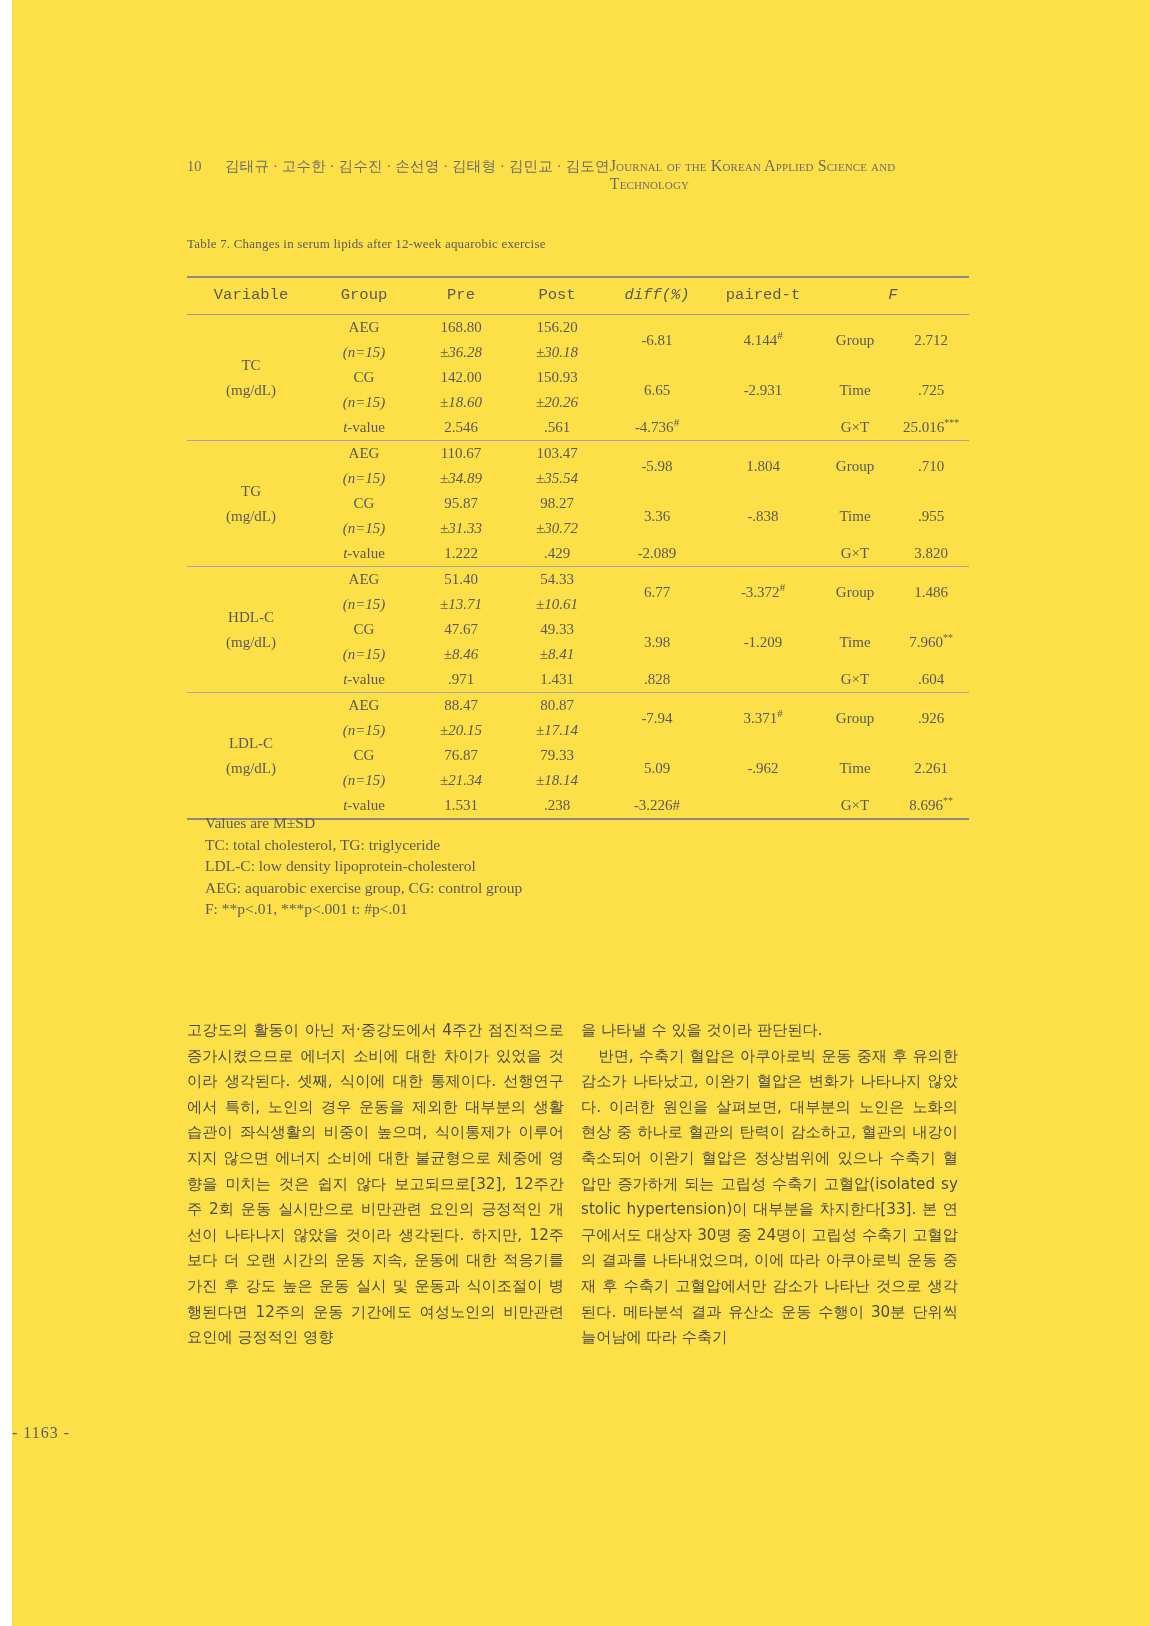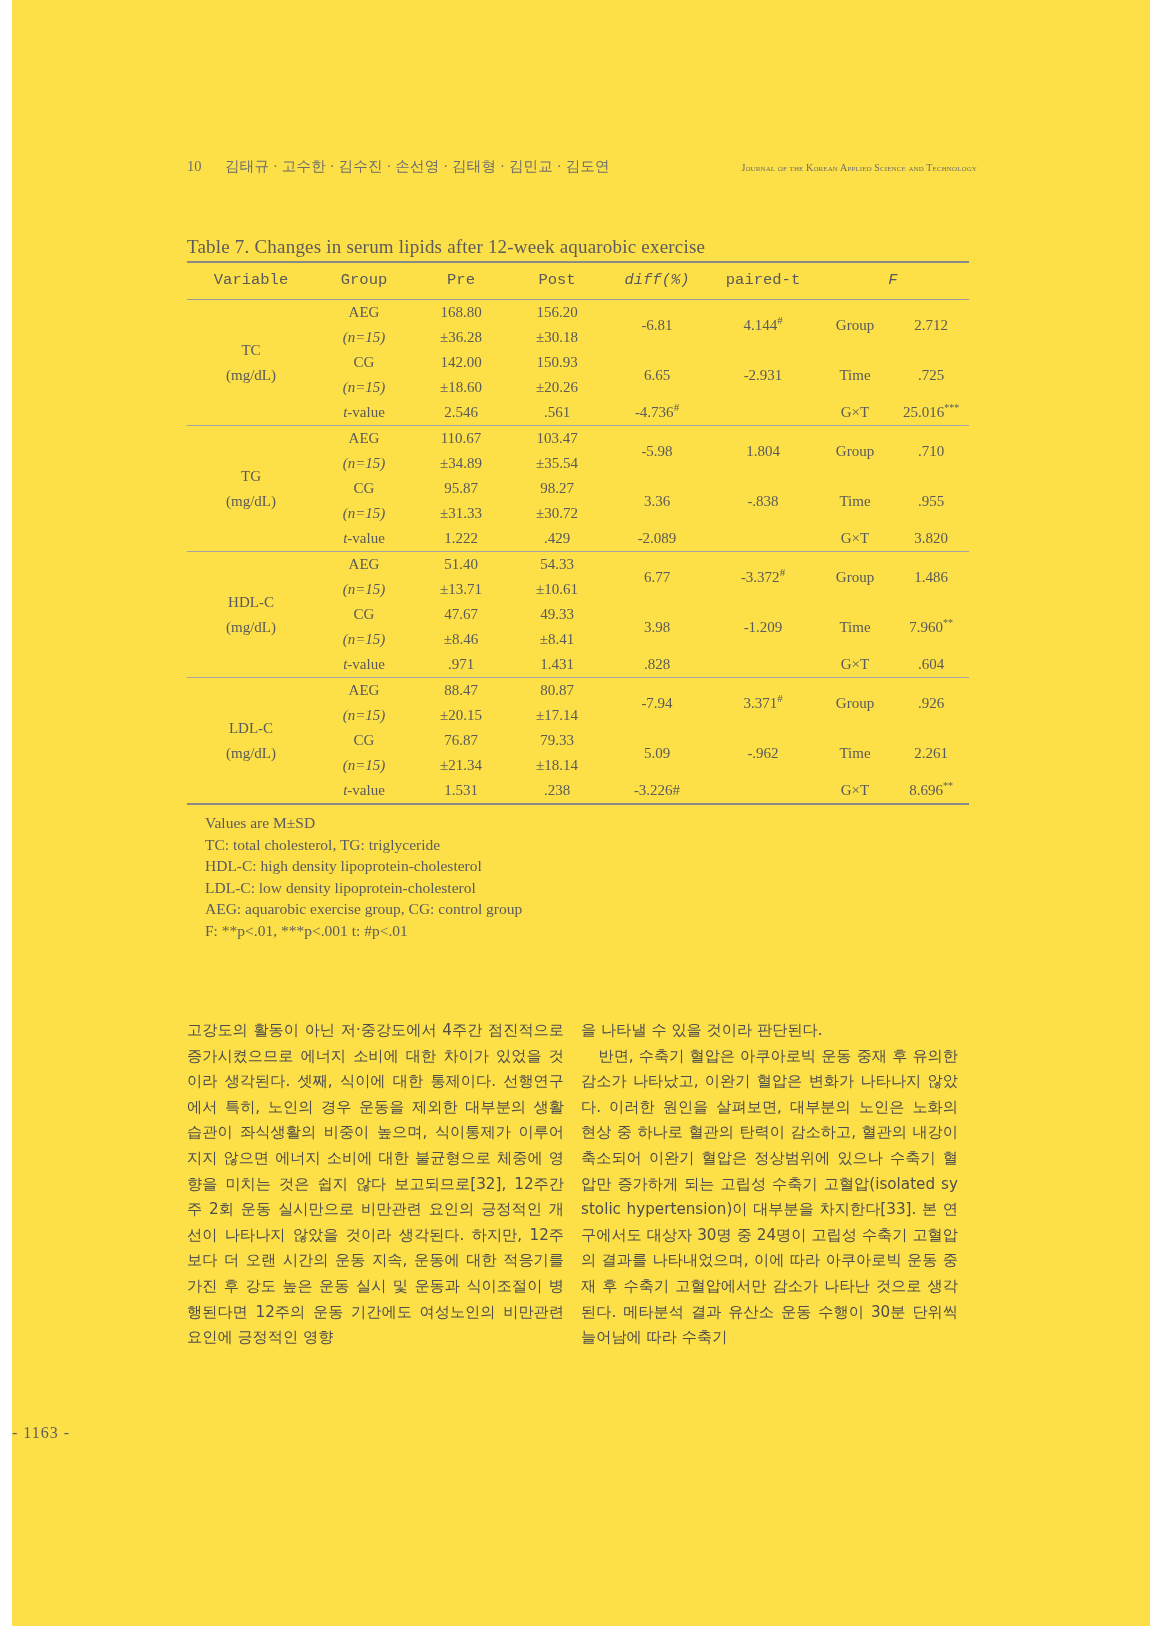--- a/index.html
+++ b/index.html
@@ -40,37 +40,37 @@
     flex: none;
     color: #6d6d6d;
   }
   .runhead-authors {
     flex: none;
     letter-spacing: .2px;
   }
   .runhead-journal {
     margin-left: auto;
     font-variant: small-caps;
-    font-size: 10px;
+    font-size: 16px;
     color: #6d6d6d;
     letter-spacing: .1px;
   }
 
   
   .table-wrap {
     position: absolute;
     left: 175px;
     top: 236px;
     width: 762px;
   }
   .table-caption {
-    font-size: 19px;
+    font-size: 13px;
     color: #5c5c5c;
     letter-spacing: .2px;
-    margin-bottom: 3px;
+    margin-bottom: 24px;
     white-space: nowrap;
   }
   table.lipid {
     border-collapse: collapse;
     width: 762px;
     font-size: 15px;
     color: #5a5a5a;
     table-layout: fixed;
   }
   table.lipid th, table.lipid td {
@@ -98,21 +98,21 @@
   .c-post  { width: 96px; }
   .c-diff  { width: 104px; }
   .c-pair  { width: 108px; }
   .c-fname { width: 76px; }
   .c-fval  { width: 76px; }
 
   td.cell { height: 25px; line-height: 25px; font-size: 15px; }
   .grp-name { font-size: 15px; }
   .grp-n   { font-size: 14px; }
   .num     { font-variant-numeric: lining-nums; }
-  .sd      { font-size: 14.5px; }
+  .sd      { font-size: 14.5px; font-style: italic; }
   .ital    { font-style: italic; }
   .sup {
     font-size: 10px;
     vertical-align: super;
     line-height: 0;
   }
   .sup-hash {
     font-size: 11px;
     vertical-align: super;
     line-height: 0;
@@ -382,21 +382,20 @@
           <td class="cell f-name">G×T</td>
           <td class="cell f-val"><span>8.696</span><span class="sup">**</span></td>
         </tr>
       </tbody>
     </table>
   </div>
 
   <div class="footnotes">
     <div>Values are M±SD</div>
     <div>TC: total cholesterol, TG: triglyceride</div>
-    <div>HDL-C: high density lipoprotein-cholesterol</div>
     <div>LDL-C: low density lipoprotein-cholesterol</div>
     <div>AEG: aquarobic exercise group, CG: control group</div>
     <div>F: **p&lt;.01, ***p&lt;.001  t: #p&lt;.01</div>
   </div>
 
   <div class="cols">
     <div class="col">
       <p>고강도의 활동이 아닌 저·중강도에서 4주간 점진적으로 증가시켰으므로 에너지 소비에 대한 차이가 있었을 것이라 생각된다. 셋째, 식이에 대한 통제이다. 선행연구에서 특히, 노인의 경우 운동을 제외한 대부분의 생활 습관이 좌식생활의 비중이 높으며, 식이통제가 이루어지지 않으면 에너지 소비에 대한 불균형으로 체중에 영향을 미치는 것은 쉽지 않다 보고되므로[32], 12주간 주 2회 운동 실시만으로 비만관련 요인의 긍정적인 개선이 나타나지 않았을 것이라 생각된다. 하지만, 12주 보다 더 오랜 시간의 운동 지속, 운동에 대한 적응기를 가진 후 강도 높은 운동 실시 및 운동과 식이조절이 병행된다면 12주의 운동 기간에도 여성노인의 비만관련 요인에 긍정적인 영향</p>
     </div>
     <div class="col">

